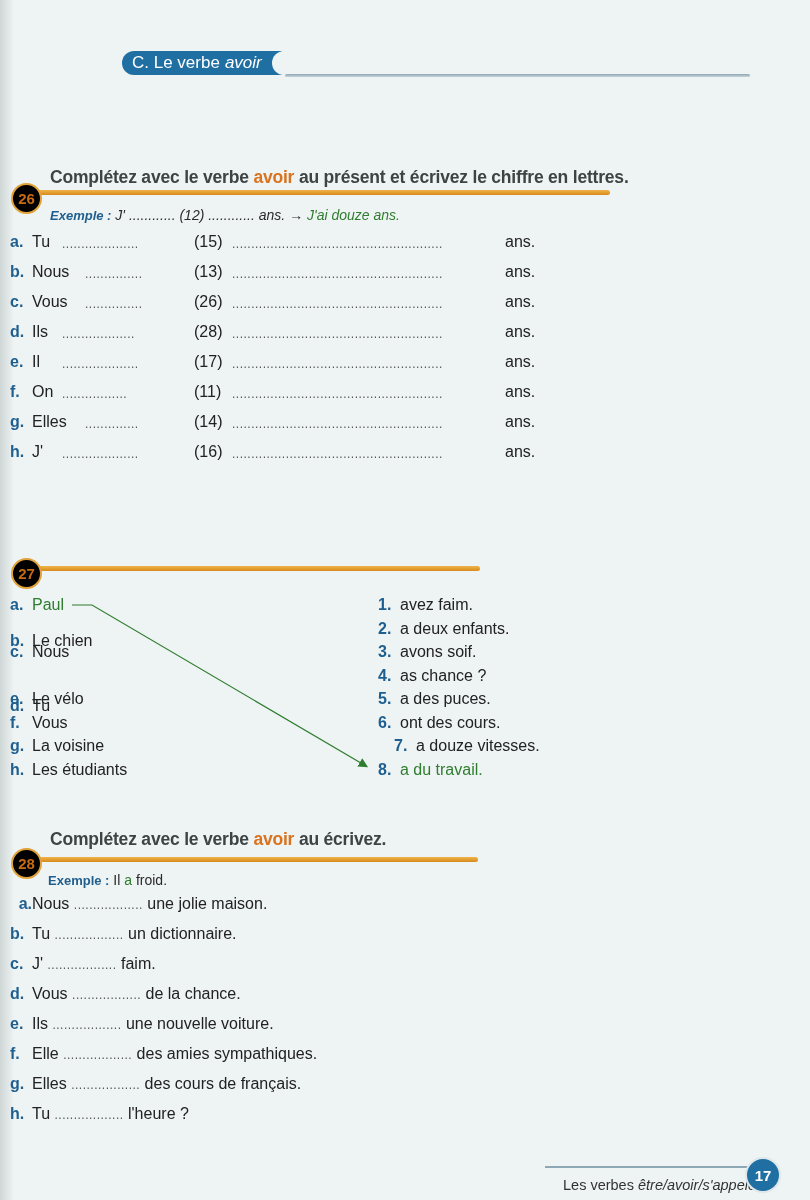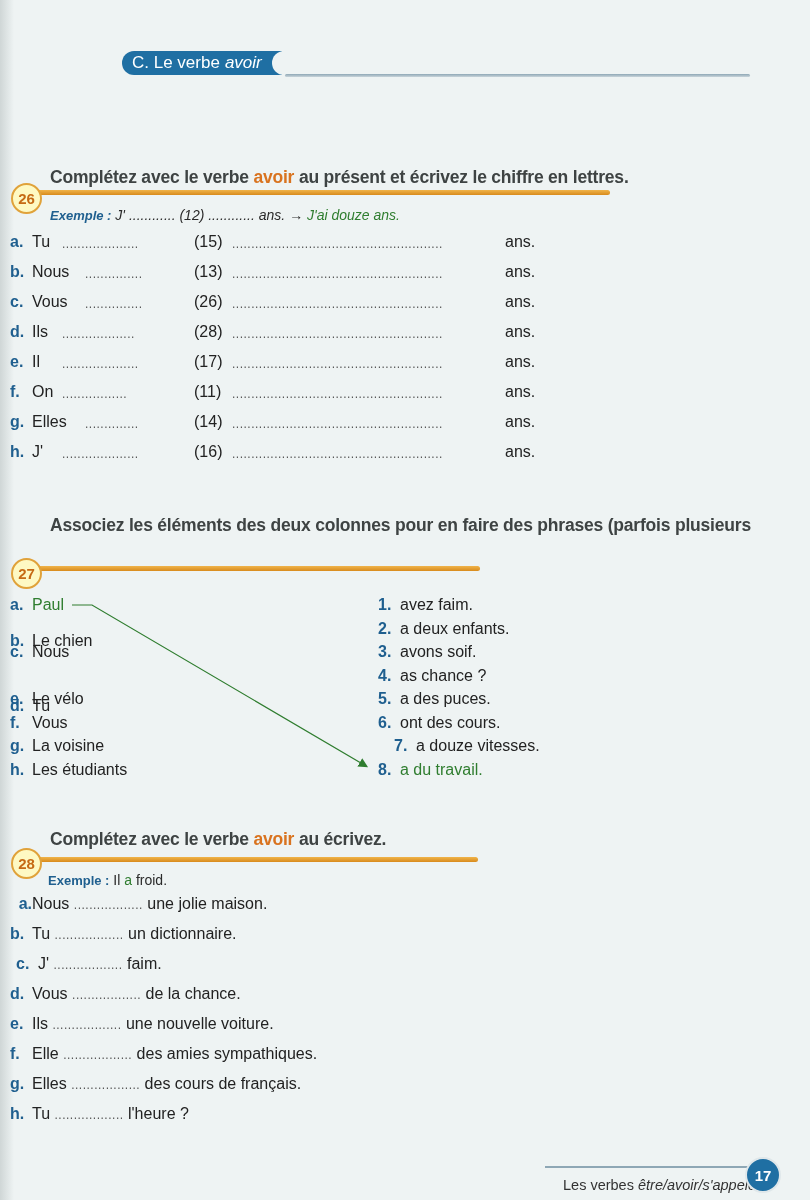--- a/index.html
+++ b/index.html
@@ -34,21 +34,21 @@
     position: absolute; font-family: "Liberation Sans", sans-serif; font-weight: bold;
     font-size: 17.5px; color: #3e4343; letter-spacing: -0.2px;
   }
   .ex-title .kw { color: #d9731f; }
   .ex-bar {
     position: absolute; height: 5px; border-radius: 3px;
     background: linear-gradient(#f0b44a, #d88a1c);
   }
   .ex-num {
     position: absolute; width: 27px; height: 27px; border-radius: 50%;
-    background: #fef9c3; border: 2px solid #e0a23a; color: #c66a14;
+    background: #000000; border: 2px solid #e0a23a; color: #c66a14;
     font-family: "Liberation Sans", sans-serif; font-weight: bold; font-size: 15px;
     display: flex; align-items: center; justify-content: center;
   }
   .example {
     position: absolute; font-family: "Liberation Sans", sans-serif; font-size: 14px;
   }
   .example .lbl { color: #1f5f8f; font-weight: bold; font-size: 13px; }
   .green { color: #2f7d2f; }
   .line {
     position: absolute; left: 10px; font-family: "Liberation Sans", sans-serif;
@@ -103,21 +103,20 @@
     <div class="line" style="top:263px; width:530px;"><span class="letter">b.</span><span>Nous</span><span class="dots" style="position:absolute; left:75px; top:4px;">...............</span><span style="position:absolute; left:184px;">(13)</span><span class="dots" style="position:absolute; left:222px; top:4px;">.......................................................</span><span style="position:absolute; left:495px;">ans.</span></div>
     <div class="line" style="top:293px; width:530px;"><span class="letter">c.</span><span>Vous</span><span class="dots" style="position:absolute; left:75px; top:4px;">...............</span><span style="position:absolute; left:184px;">(26)</span><span class="dots" style="position:absolute; left:222px; top:4px;">.......................................................</span><span style="position:absolute; left:495px;">ans.</span></div>
     <div class="line" style="top:323px; width:530px;"><span class="letter">d.</span><span>Ils</span><span class="dots" style="position:absolute; left:52px; top:4px;">...................</span><span style="position:absolute; left:184px;">(28)</span><span class="dots" style="position:absolute; left:222px; top:4px;">.......................................................</span><span style="position:absolute; left:495px;">ans.</span></div>
     <div class="line" style="top:353px; width:530px;"><span class="letter">e.</span><span>Il</span><span class="dots" style="position:absolute; left:52px; top:4px;">....................</span><span style="position:absolute; left:184px;">(17)</span><span class="dots" style="position:absolute; left:222px; top:4px;">.......................................................</span><span style="position:absolute; left:495px;">ans.</span></div>
     <div class="line" style="top:383px; width:530px;"><span class="letter">f.</span><span>On</span><span class="dots" style="position:absolute; left:52px; top:4px;">.................</span><span style="position:absolute; left:184px;">(11)</span><span class="dots" style="position:absolute; left:222px; top:4px;">.......................................................</span><span style="position:absolute; left:495px;">ans.</span></div>
     <div class="line" style="top:413px; width:530px;"><span class="letter">g.</span><span>Elles</span><span class="dots" style="position:absolute; left:75px; top:4px;">..............</span><span style="position:absolute; left:184px;">(14)</span><span class="dots" style="position:absolute; left:222px; top:4px;">.......................................................</span><span style="position:absolute; left:495px;">ans.</span></div>
     <div class="line" style="top:443px; width:530px;"><span class="letter">h.</span><span>J'</span><span class="dots" style="position:absolute; left:52px; top:4px;">....................</span><span style="position:absolute; left:184px;">(16)</span><span class="dots" style="position:absolute; left:222px; top:4px;">.......................................................</span><span style="position:absolute; left:495px;">ans.</span></div>
   </div>
 
 <div class="ex-title" style="left:50px; top:513px; width:720px; line-height:24px;">
-  <div>Associez les éléments des deux colonnes pour en faire des phrases (parfois plusieurs</div>
 </div>
 <div class="ex-bar" style="left:28px; top:566px; width:452px;"></div>
 <div class="ex-num" style="left:11px; top:558px;">27</div>
 
 <div id="ex27-left">
     <div class="line" style="top:596px;"><span class="letter">a.</span><span class="green">Paul</span></div>
     <div class="line" style="top:632px;"><span class="letter">b.</span><span>Le chien</span></div>
     <div class="line" style="top:643px;"><span class="letter">c.</span><span>Nous</span></div>
     <div class="line" style="top:697px;"><span class="letter">d.</span><span>Tu</span></div>
     <div class="line" style="top:690px;"><span class="letter">e.</span><span>Le vélo</span></div>
@@ -155,21 +154,21 @@
 <div class="example" style="left:48px; top:872px;">
   <span class="lbl">Exemple :</span>
   <span>Il</span>
   <span class="green">a</span>
   <span>froid.</span>
 </div>
 
 <div id="ex28-lines">
     <div class="line" style="top:895px;text-align:right;"><span class="letter">a.</span><span>Nous</span> <span class="dots">..................</span> <span>une jolie maison.</span></div>
     <div class="line" style="top:925px;"><span class="letter">b.</span><span>Tu</span> <span class="dots">..................</span> <span>un dictionnaire.</span></div>
-    <div class="line" style="top:955px;margin-left:6px;"><span class="letter">c.</span><span>J'</span> <span class="dots">..................</span> <span>faim.</span></div>
+    <div class="line" style="top:955px;"><span class="letter">c.</span><span>J'</span> <span class="dots">..................</span> <span>faim.</span></div>
     <div class="line" style="top:985px;"><span class="letter">d.</span><span>Vous</span> <span class="dots">..................</span> <span>de la chance.</span></div>
     <div class="line" style="top:1015px;"><span class="letter">e.</span><span>Ils</span> <span class="dots">..................</span> <span>une nouvelle voiture.</span></div>
     <div class="line" style="top:1045px;"><span class="letter">f.</span><span>Elle</span> <span class="dots">..................</span> <span>des amies sympathiques.</span></div>
     <div class="line" style="top:1075px;"><span class="letter">g.</span><span>Elles</span> <span class="dots">..................</span> <span>des cours de français.</span></div>
     <div class="line" style="top:1105px;"><span class="letter">h.</span><span>Tu</span> <span class="dots">..................</span> <span>l'heure ?</span></div>
   </div>
 
 <div class="footer-rule"></div>
 <div class="footer-text">
   <span>Les verbes</span>

